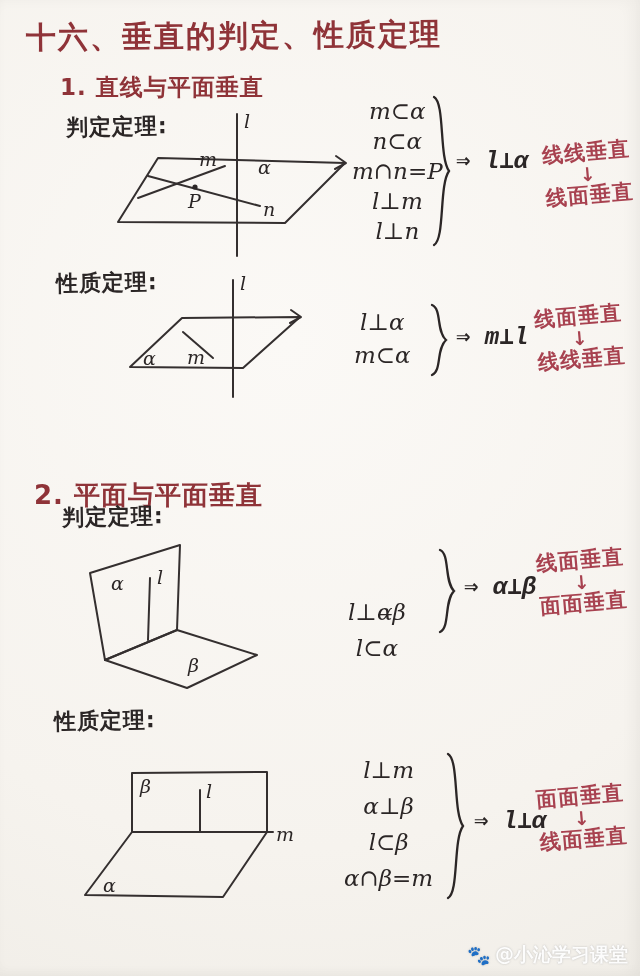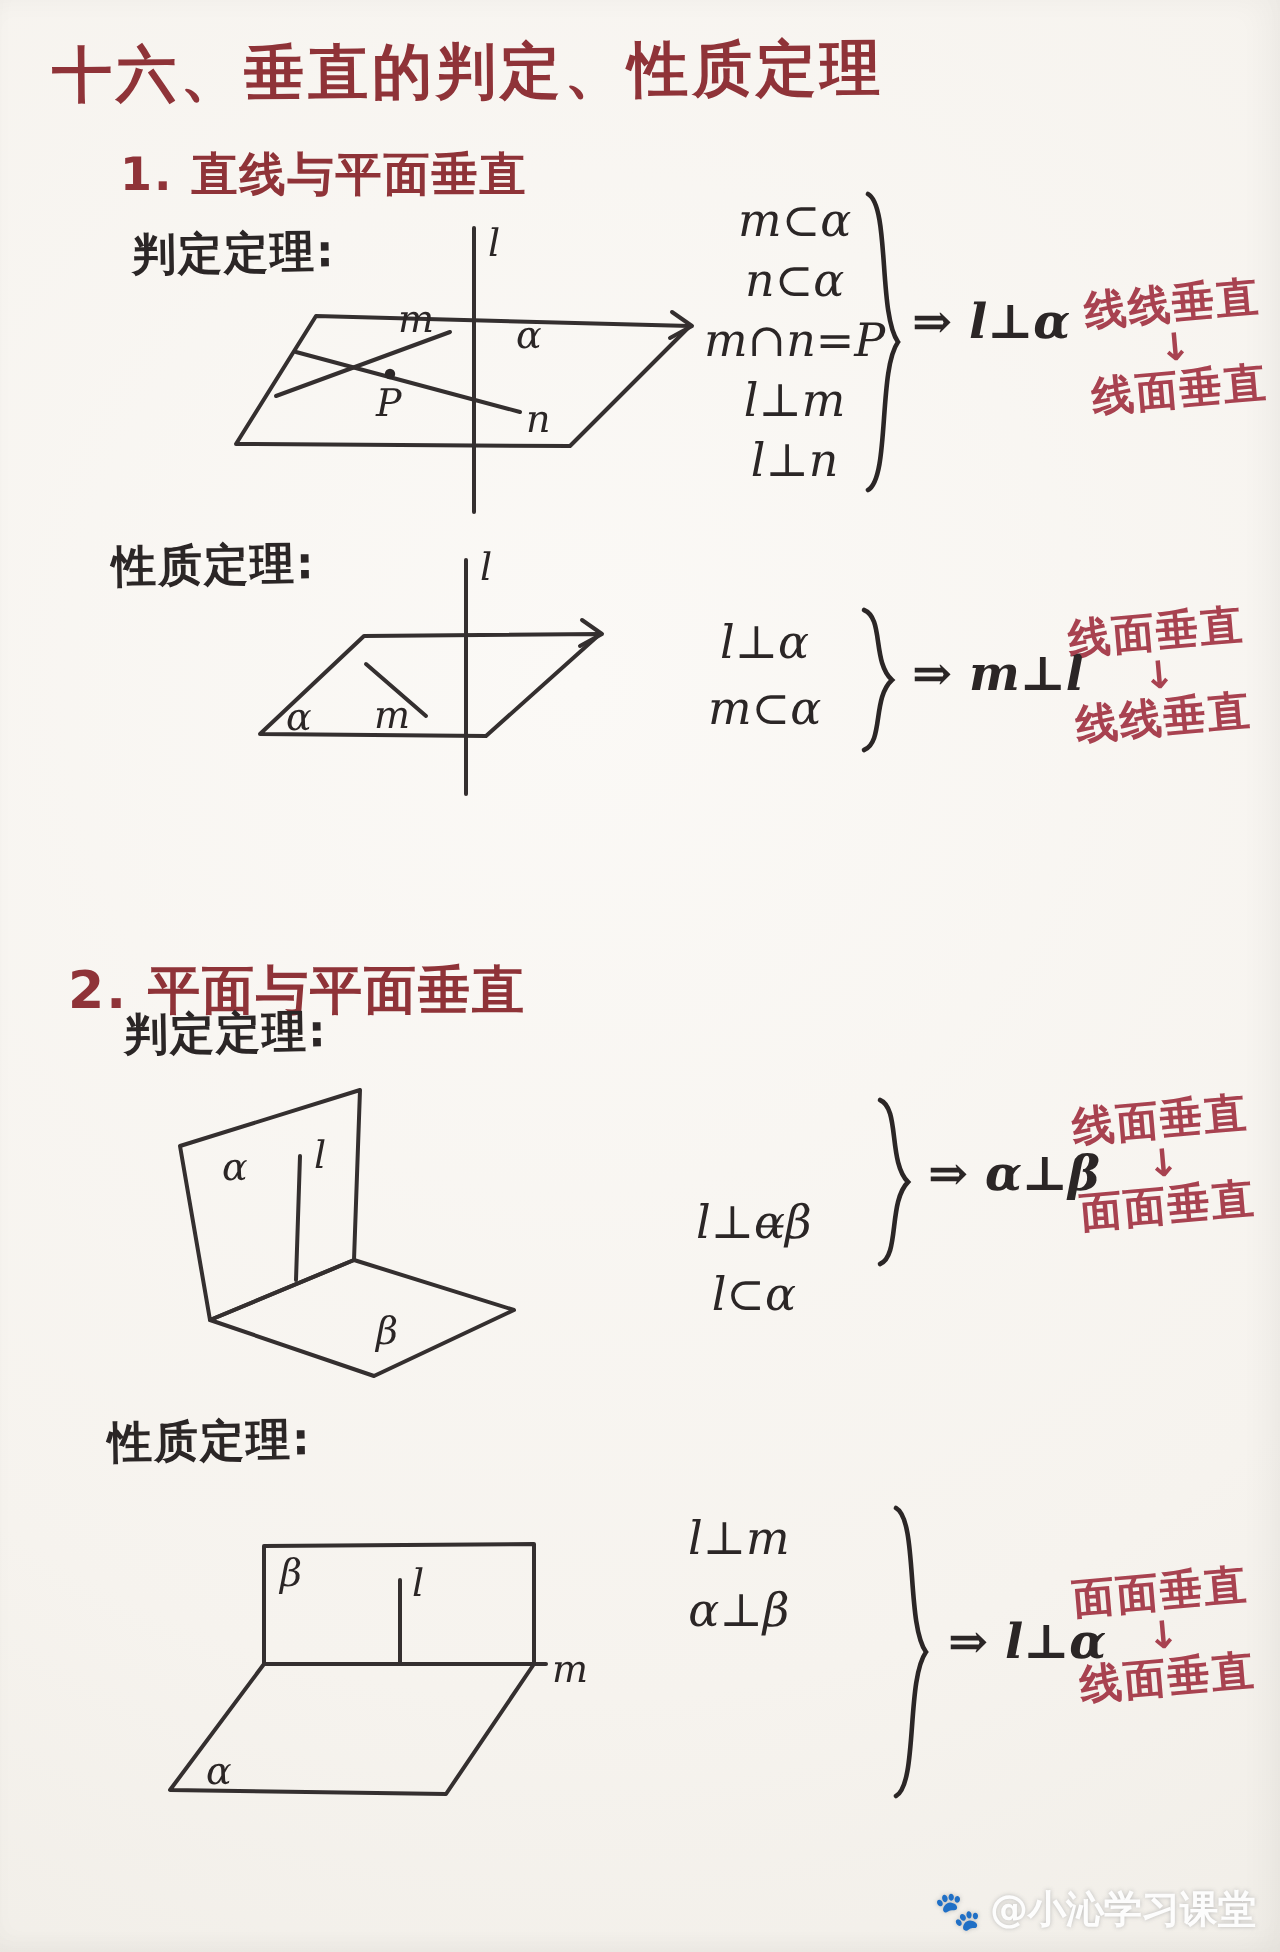--- a/index.html
+++ b/index.html
@@ -15,21 +15,21 @@
   .red   { color:#8f3338; font-weight:bold; }
   .black { color:#2b2626; font-weight:bold; }
   .title { font-size:30px; letter-spacing:2px; transform:rotate(-0.5deg); }
   .h1    { font-size:23px; letter-spacing:1px; }
   .h2    { font-size:26px; letter-spacing:1px; }
   .thlabel { font-size:22px; letter-spacing:1px; }
   .math { font-family:"DejaVu Serif", serif; font-style:italic;
           font-size:23px; color:#2b2626; white-space:nowrap;text-align:center; }
   .cond .ln { height:30px; line-height:30px; }
   .cond.tall .ln { height:36px; line-height:36px; }
-  .concl { font-size:24px; font-weight:bold; }
+  .concl { font-size:24px; font-weight:bold;font-family:Liberation Mono, monospace; }
   .note { color:#a84250; font-weight:bold; font-size:21px; text-align:center;
           line-height:1.2; transform:rotate(-5deg); letter-spacing:1px; }
   .note .arrow { font-size:19px; line-height:0.95; }
   svg { overflow:visible; }
   svg .stroke { stroke:#342f2f; stroke-width:2; fill:none;
                 stroke-linecap:round; stroke-linejoin:round; }
   svg text { font-family:"DejaVu Serif", serif; font-style:italic;
              font-size:19px; fill:#2b2626; }
   .brace path { stroke:#2b2626; stroke-width:2.3; fill:none; stroke-linecap:round; }
   .watermark { right:12px; top:942px; font-size:19px; font-weight:bold;
@@ -143,20 +143,22 @@
     <polygon class="stroke" points="62,67 15,130 153,132 197,67"></polygon>
     <text x="70" y="28">β</text>
     <text x="136" y="33">l</text>
     <text x="206" y="76">m</text>
     <text x="33" y="127">α</text>
   </svg>
 
   <div class="abs math cond tall" style="left:344px; top:752px;">
     <div class="ln">l⊥m</div>
     <div class="ln">α⊥β</div>
+    <div class="ln">l⊂β</div>
+    <div class="ln">α∩β=m</div>
   </div>
   <svg class="abs brace" style="left:446px; top:752px;" width="22" height="150" viewBox="0 0 22 150">
     <path d="M 2 2 C 13 8, 7 60, 17 74 C 7 88, 13 140, 2 146"></path>
   </svg>
   <div class="abs math concl" style="left:474px; top:806px;">⇒ l⊥α</div>
 
   <div class="abs note" style="left:528px; top:784px; width:108px;">
     <div>面面垂直</div>
     <div class="arrow">↓</div>
     <div>线面垂直</div>

